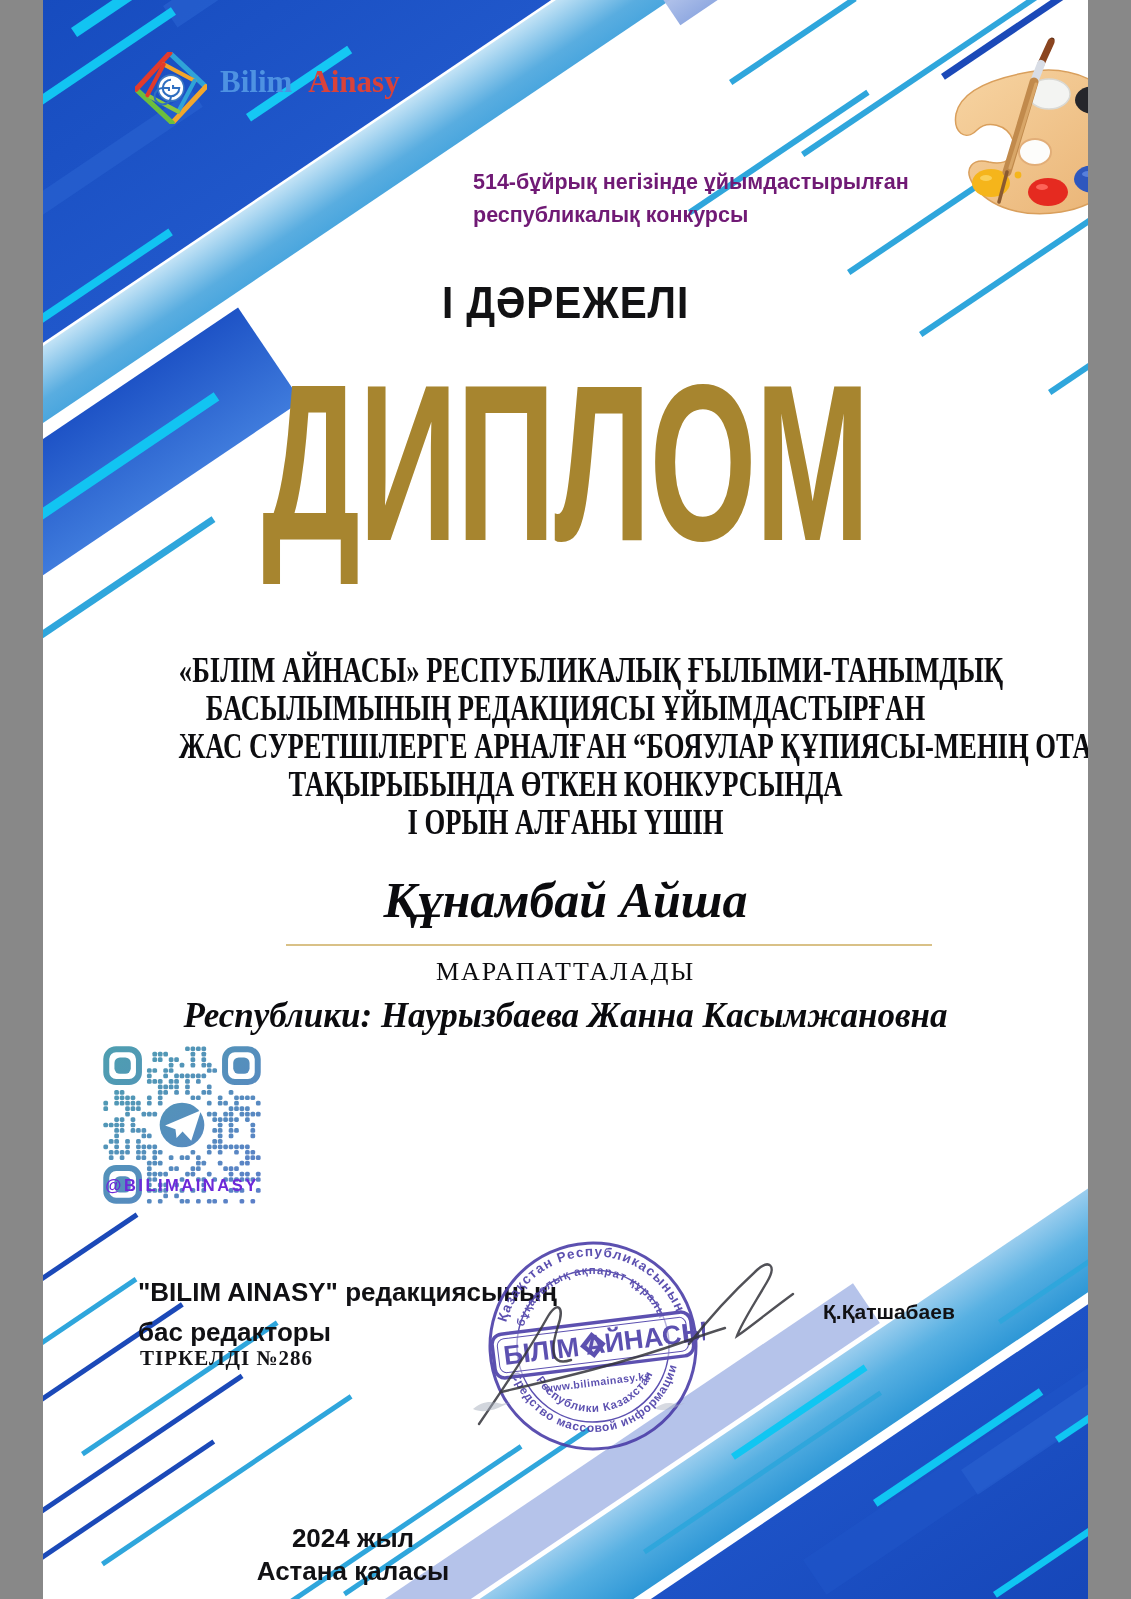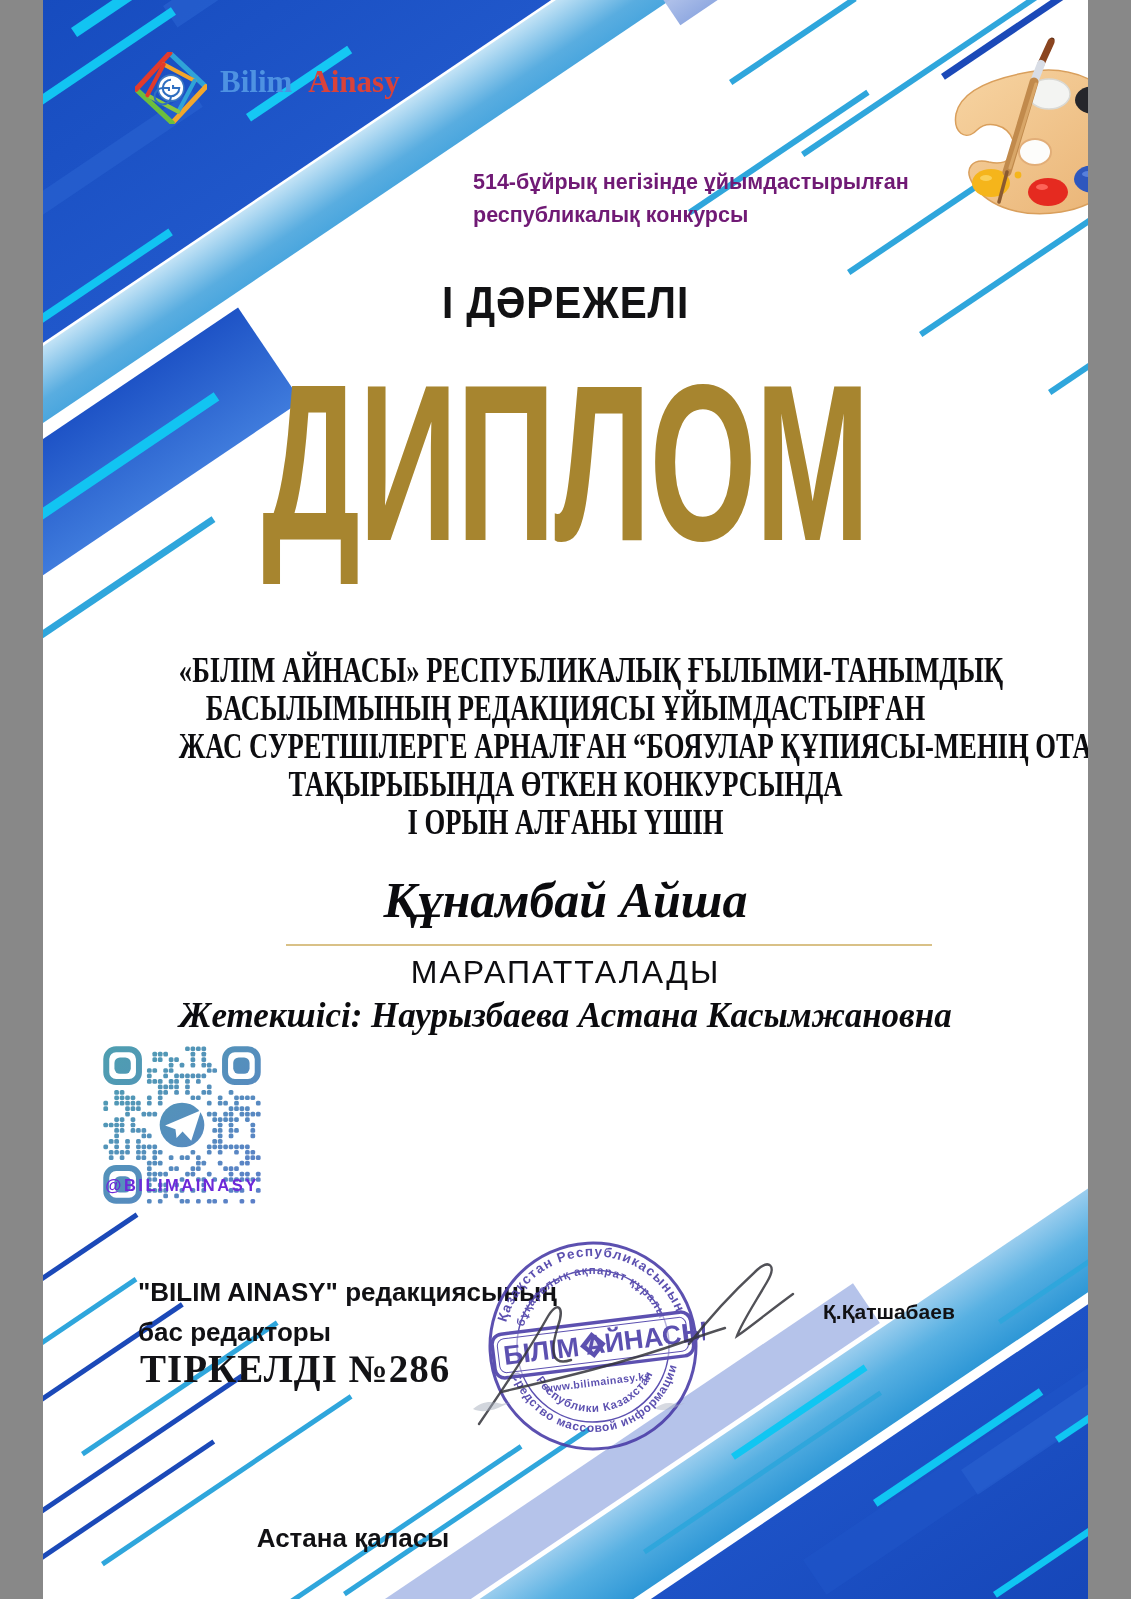--- a/index.html
+++ b/index.html
@@ -10,26 +10,26 @@
   .sans{font-family:"Liberation Sans","DejaVu Sans",sans-serif;}
   .center{left:0;width:100%;text-align:center;}
   .brand-text{font-family:"Liberation Serif","DejaVu Serif",serif;font-weight:bold;font-size:31px;line-height:40px;}
   .brand-blue{color:#4E92E2;}
   .brand-red{color:#D9423A;margin-left:16px;}
   .note{font-weight:bold;font-size:21.5px;line-height:33px;color:#701a75;}
   .degree{font-weight:bold;font-size:44px;line-height:50px;color:#121214;letter-spacing:1px;transform:scaleX(.92);transform-origin:50% 50%;}
   .title{font-weight:bold;font-size:222px;line-height:222px;color:#A7852F;letter-spacing:-2px;transform:scaleX(.62);transform-origin:50% 50%;white-space:nowrap;}
   .bodyline{font-family:"Liberation Serif","DejaVu Serif",serif;font-weight:bold;font-size:36px;line-height:38px;color:#0D0D10;transform:scaleX(.74);transform-origin:50% 0;white-space:nowrap;}
   .recipient{font-family:"Liberation Serif","DejaVu Serif",serif;font-weight:bold;font-style:italic;font-size:50px;line-height:56px;color:#0B0B0E;}
-  .award{font-family:Liberation Sans, sans-serif;font-size:32px;line-height:40px;color:#0D0D10;letter-spacing:2px;}
+  .award{font-family:Liberation Serif, serif;font-size:26px;line-height:40px;color:#0D0D10;letter-spacing:2px;}
   .supervisor{font-family:"Liberation Serif","DejaVu Serif",serif;font-weight:bold;font-style:italic;font-size:35px;line-height:44px;color:#0B0B0E;}
   .gold-rule{position:absolute;left:243px;top:944px;width:646px;height:2px;background:#D9C187;}
   .qr-label{font-weight:bold;font-size:16.5px;letter-spacing:2.5px;color:#6d28d9;}
   .editor{font-weight:bold;font-size:26px;line-height:40px;color:#111114;}
-  .reg{font-family:"Liberation Serif","DejaVu Serif",serif;font-weight:bold;font-size:39px;letter-spacing:1px;color:#131316;}
+  .reg{font-family:"Liberation Serif","DejaVu Serif",serif;font-weight:bold;font-size:21px;letter-spacing:1px;color:#131316;}
   .signer{font-weight:bold;font-size:21px;color:#111114;}
   .yearcity{font-weight:bold;font-size:26px;line-height:33px;color:#111114;}
   svg{display:block;}
 </style>
 </head>
 <body>
 
 <div class="page">
 
   <div class="band" style="left:-500px;top:-110px;width:1600px;height:655px;background:linear-gradient(180deg,#0B39A8 0%,#164BBE 55%,#2057CA 100%);"></div>
@@ -150,21 +150,21 @@
     <div class="bodyline">«БІЛІМ АЙНАСЫ» РЕСПУБЛИКАЛЫҚ ҒЫЛЫМИ-ТАНЫМДЫҚ</div>
     <div class="bodyline">БАСЫЛЫМЫНЫҢ РЕДАКЦИЯСЫ ҰЙЫМДАСТЫРҒАН</div>
     <div class="bodyline">ЖАС СУРЕТШІЛЕРГЕ АРНАЛҒАН “БОЯУЛАР ҚҰПИЯСЫ-МЕНІҢ ОТАНЫМ”</div>
     <div class="bodyline">ТАҚЫРЫБЫНДА ӨТКЕН КОНКУРСЫНДА</div>
     <div class="bodyline">І  ОРЫН АЛҒАНЫ ҮШІН</div>
   </div>
 
   <div class="abs center recipient" style="top:872px;">Құнамбай Айша</div>
   <div class="gold-rule"></div>
   <div class="abs center award" style="top:952px;">МАРАПАТТАЛАДЫ</div>
-  <div class="abs center supervisor" style="top:994px;">Жетекшісі: Наурызбаева Астана Касымжановна</div>
+  <div class="abs center supervisor" style="top:994px;">Республики: Наурызбаева Жанна Касымжановна</div>
 
   <svg class="abs" id="qr-svg" style="left:60px;top:1046px;" width="158" height="158" viewBox="0 0 29 29">
     <defs>
       <linearGradient id="qg" x1="0" y1="0" x2="29" y2="29" gradientUnits="userSpaceOnUse">
         <stop offset="0" stop-color="#4E9FB0"></stop>
           <stop offset="1" stop-color="#5C7EC9"></stop>
       </linearGradient>
     </defs>
     <rect x="0.6" y="0.6" width="6" height="6" rx="1.8" fill="none" stroke="url(#qg)" stroke-width="1.1"></rect>
     <rect x="2.1" y="2.1" width="3" height="3" rx="1" fill="url(#qg)"></rect>
@@ -480,16 +480,17 @@
   <svg class="abs" style="left:428px;top:1398px;" width="42" height="18" viewBox="0 0 42 18">
     <path d="M2 11 C10 4 19 2 31 6 L40 4 L27 10 C17 14 8 14 2 11 Z" fill="#A6AEBC" opacity="0.5"></path>
   </svg>
   <svg class="abs" style="left:610px;top:1400px;" width="34" height="14" viewBox="0 0 42 18">
     <path d="M2 11 C10 4 19 2 31 6 L40 4 L27 10 C17 14 8 14 2 11 Z" fill="#A6AEBC" opacity="0.45"></path>
   </svg>
 
   <div class="abs signer" style="left:780px;top:1300px;">Қ.Қатшабаев</div>
 
   <div class="abs yearcity" style="left:140px;top:1522px;width:340px;text-align:center;">
+    <div>2024 жыл</div>
     <div>Астана қаласы</div>
   </div>
 
 </div>
 
 </body></html>

